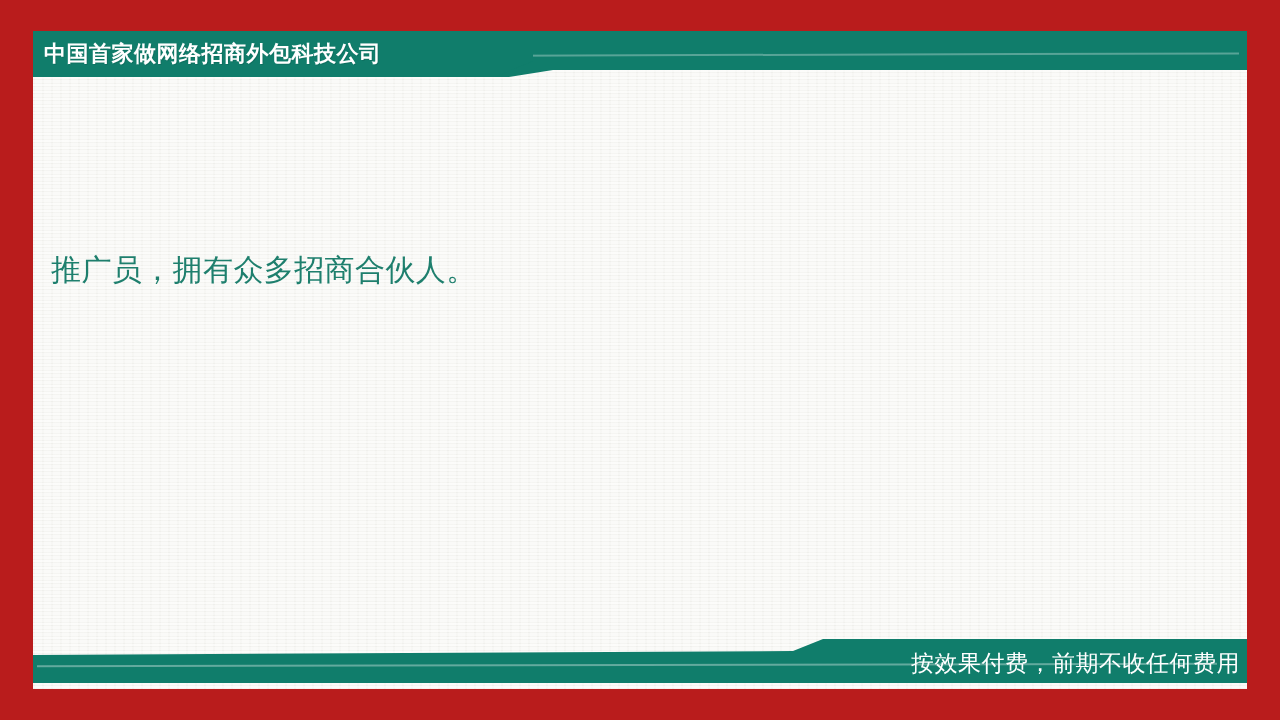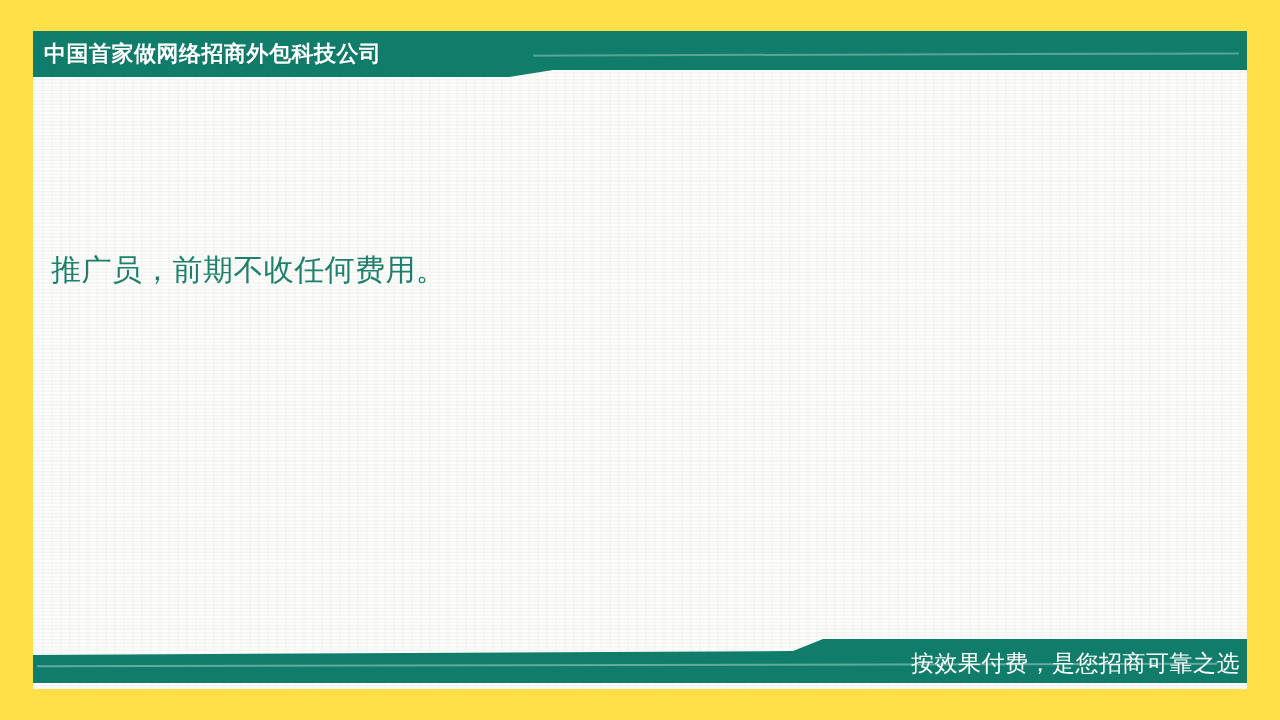--- a/index.html
+++ b/index.html
@@ -10,21 +10,21 @@
   }
   body {
     font-family: "Liberation Sans", "DejaVu Sans", sans-serif;
   }
 
   .slide {
     position: relative;
     width: 1280px;
     height: 720px;
     overflow: hidden;
-    background: #fde047;
+    background: #b91c1c;
   }
 
   
   .paper {
     position: absolute;
     left: 33px;
     top: 31px;
     width: 1214px;
     height: 658px;
     background-color: #F6F6F2;
@@ -178,21 +178,21 @@
 
   <div class="paper">
 
     <div class="header-band"></div>
     <div class="header-band-inner-line"></div>
     <div class="header-title-block"></div>
     <div class="header-title">中国首家做网络招商外包科技公司</div>
 
 
     <div class="body-text">
-      <div class="body-line">推广员，前期不收任何费用。</div>
+      <div class="body-line">推广员，拥有众多招商合伙人。</div>
     </div>
 
     <div class="footer-band"></div>
     <div class="footer-inner-line"></div>
-    <div class="footer-text">按效果付费，是您招商可靠之选</div>
+    <div class="footer-text">按效果付费，前期不收任何费用</div>
 
   </div>
 </div>
 
 </body></html>

